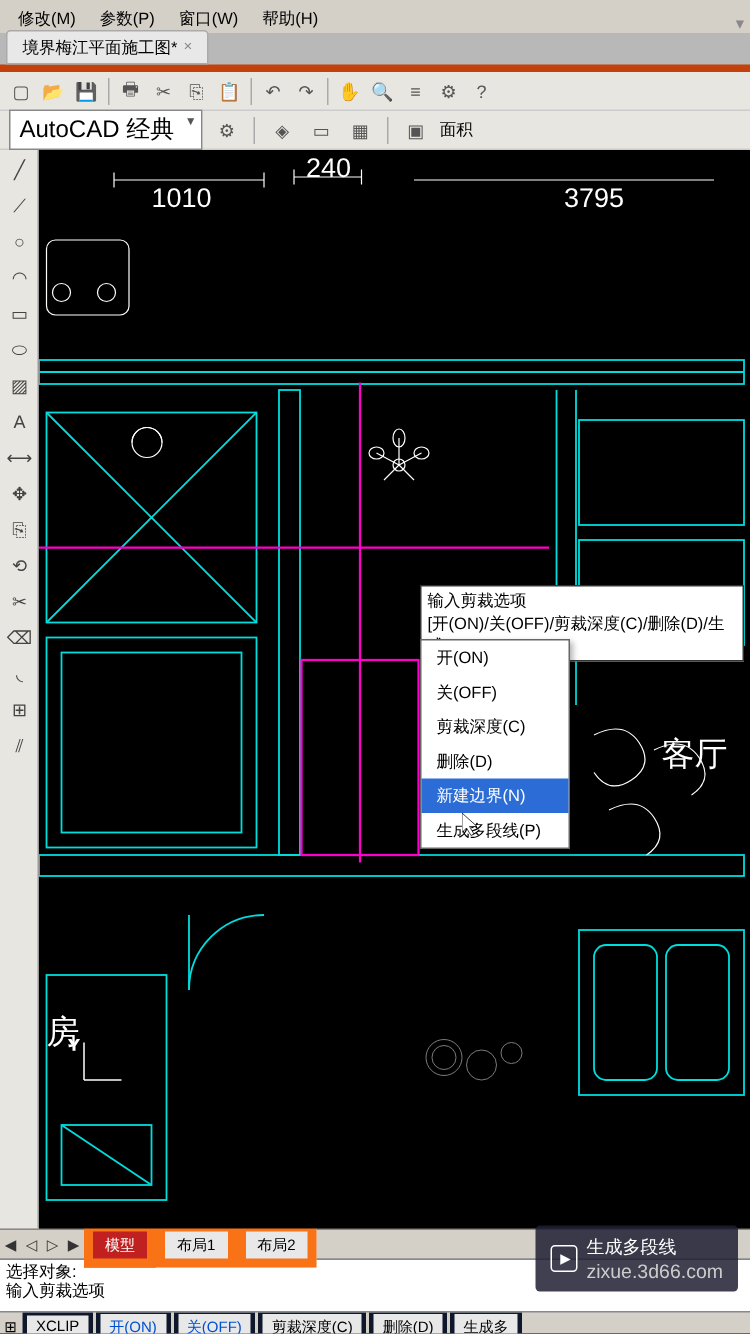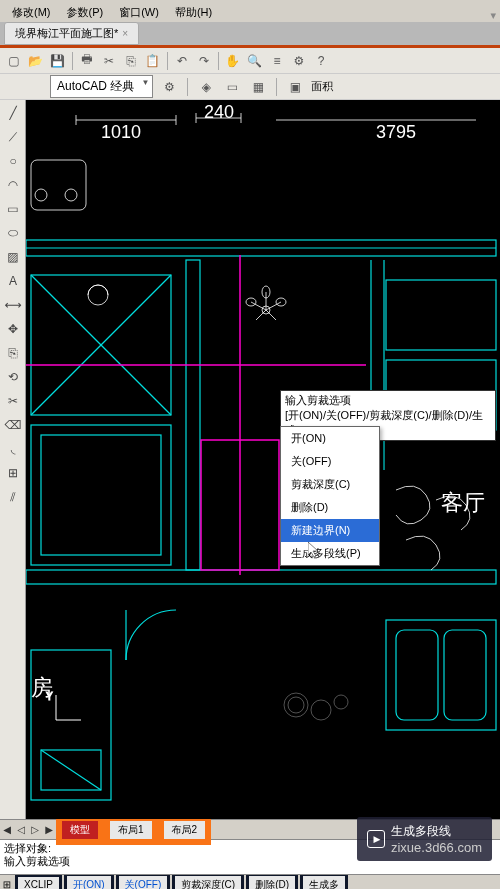--- a/index.html
+++ b/index.html
@@ -2,30 +2,30 @@
 <html><head>
   <meta charset="utf-8">
   <style>
     * { margin: 0; padding: 0; box-sizing: border-box; }
     body { font-family: "Microsoft YaHei", Arial, sans-serif; background: #000; width: 500px; height: 889px; overflow: hidden; position: relative; }
     
     .menubar { background: #d4d0c8; height: 22px; display: flex; align-items: flex-end; padding: 0 4px; font-size: 11px; }
     .menubar-item { padding: 2px 8px; cursor: pointer; }
     .menubar-right { margin-left: auto; color: #888; }
     
-    .tabbar { background: #b8b8b8; height: 26px; display: flex; align-items: center; padding: 0 4px; border-bottom: 3px solid #c2410c; }
+    .tabbar { background: #b8b8b8; height: 26px; display: flex; align-items: flex-end; padding: 0 4px; border-bottom: 5px solid #c2410c; }
     .tab { background: #e8e8e8; padding: 3px 10px; font-size: 11px; border: 1px solid #aaa; border-radius: 3px 3px 0 0; display: flex; align-items: center; gap: 4px; }
     .tab-close { color: #888; font-size: 10px; cursor: pointer; }
     
     .toolbar-row { background: #e8e6e0; height: 26px; display: flex; align-items: center; gap: 2px; padding: 0 4px; border-bottom: 1px solid #ccc; }
     .tool-icon { width: 20px; height: 20px; display: flex; align-items: center; justify-content: center; border: 1px solid transparent; font-size: 12px; color: #555; cursor: pointer; }
     .tool-sep { width: 1px; height: 18px; background: #aaa; margin: 0 2px; }
     
     .style-row { background: #e8e6e0; height: 26px; display: flex; align-items: center; gap: 6px; padding: 0 6px; border-bottom: 1px solid #ccc; font-size: 11px; }
-    .style-dropdown { background: white; border: 1px solid #888; padding: 2px 18px 2px 6px; font-size: 12px; position: relative; min-width: 100px; margin-left: 44px; }
+    .style-dropdown { background: white; border: 1px solid #888; padding: 2px 18px 2px 6px; font-size: 16px; position: relative; min-width: 100px; }
     .style-dropdown::after { content: "▼"; position: absolute; right: 3px; font-size: 8px; color: #555; }
     
     .workspace { display: flex; height: calc(100% - 170px); position: relative; }
     .side-toolbar { width: 26px; background: #e8e6e0; display: flex; flex-direction: column; gap: 2px; padding: 2px; border-right: 1px solid #999; }
     .side-tool { width: 22px; height: 22px; display: flex; align-items: center; justify-content: center; font-size: 12px; color: #444; cursor: pointer; }
     
     .canvas { flex: 1; background: #000; position: relative; overflow: hidden; }
     .canvas svg { position: absolute; top: 0; left: 0; }
     
     .dim-text { fill: white; font-size: 18px; font-family: Arial; }

